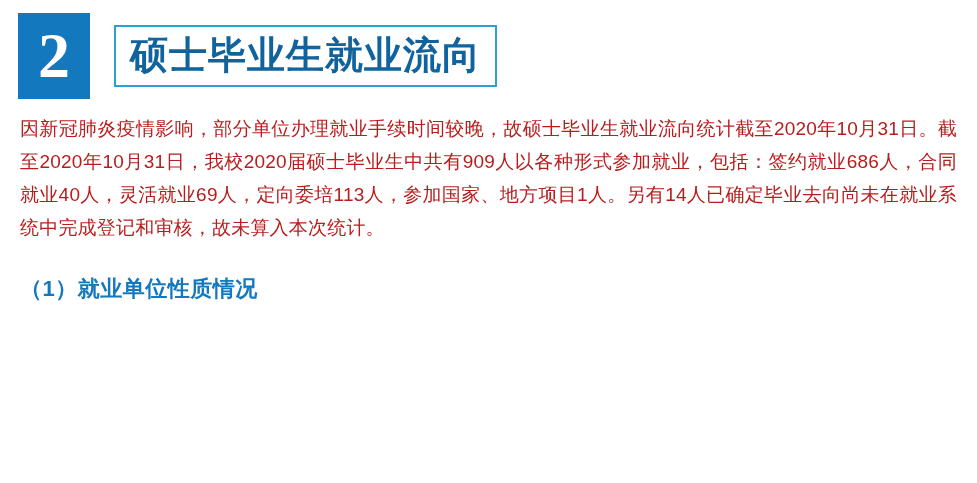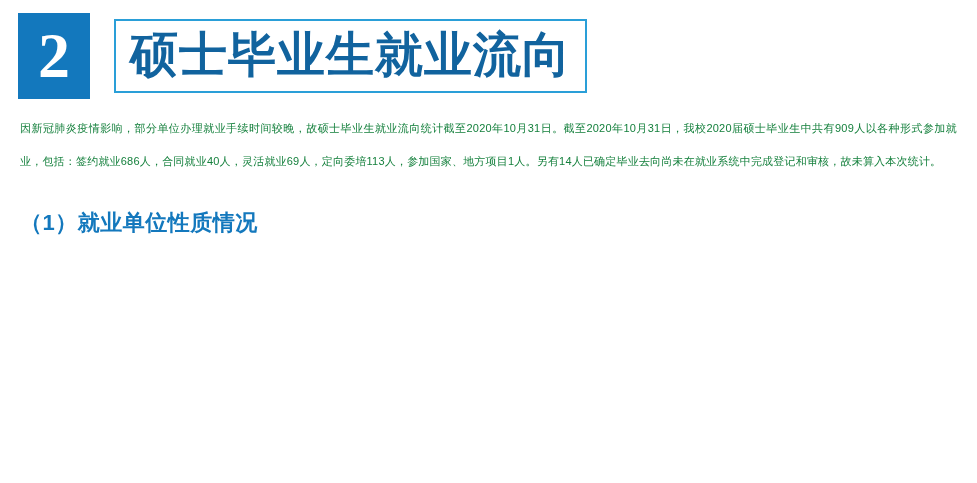--- a/index.html
+++ b/index.html
@@ -43,37 +43,37 @@
     letter-spacing: 0;
     flex: 0 0 auto;
   }
   .section-title-box {
     margin-left: 24px;
     border: 2px solid #2a9fd8;
     padding: 6px 14px 8px 14px;
     display: inline-block;
   }
   .section-title {
-    font-size: 48px;
+    font-size: 38px;
     font-weight: bold;
     color: #11639e;
     line-height: 1.18;
     white-space: nowrap;
     letter-spacing: 1px;
   }
 
   
   .body-block {
     padding: 0 8px 0 8px;
   }
   p.para {
     margin: 0;
-    font-size: 11px;
+    font-size: 19px;
     line-height: 33px;
-    color: #15803d;
+    color: #b91c1c;
     text-align: justify;
     letter-spacing: 0.2px;
   }
   .para-intro {
     margin-top: 18px;
   }
   .subsection {
     margin-top: 30px;
     margin-bottom: 12px;
     font-size: 22px;

